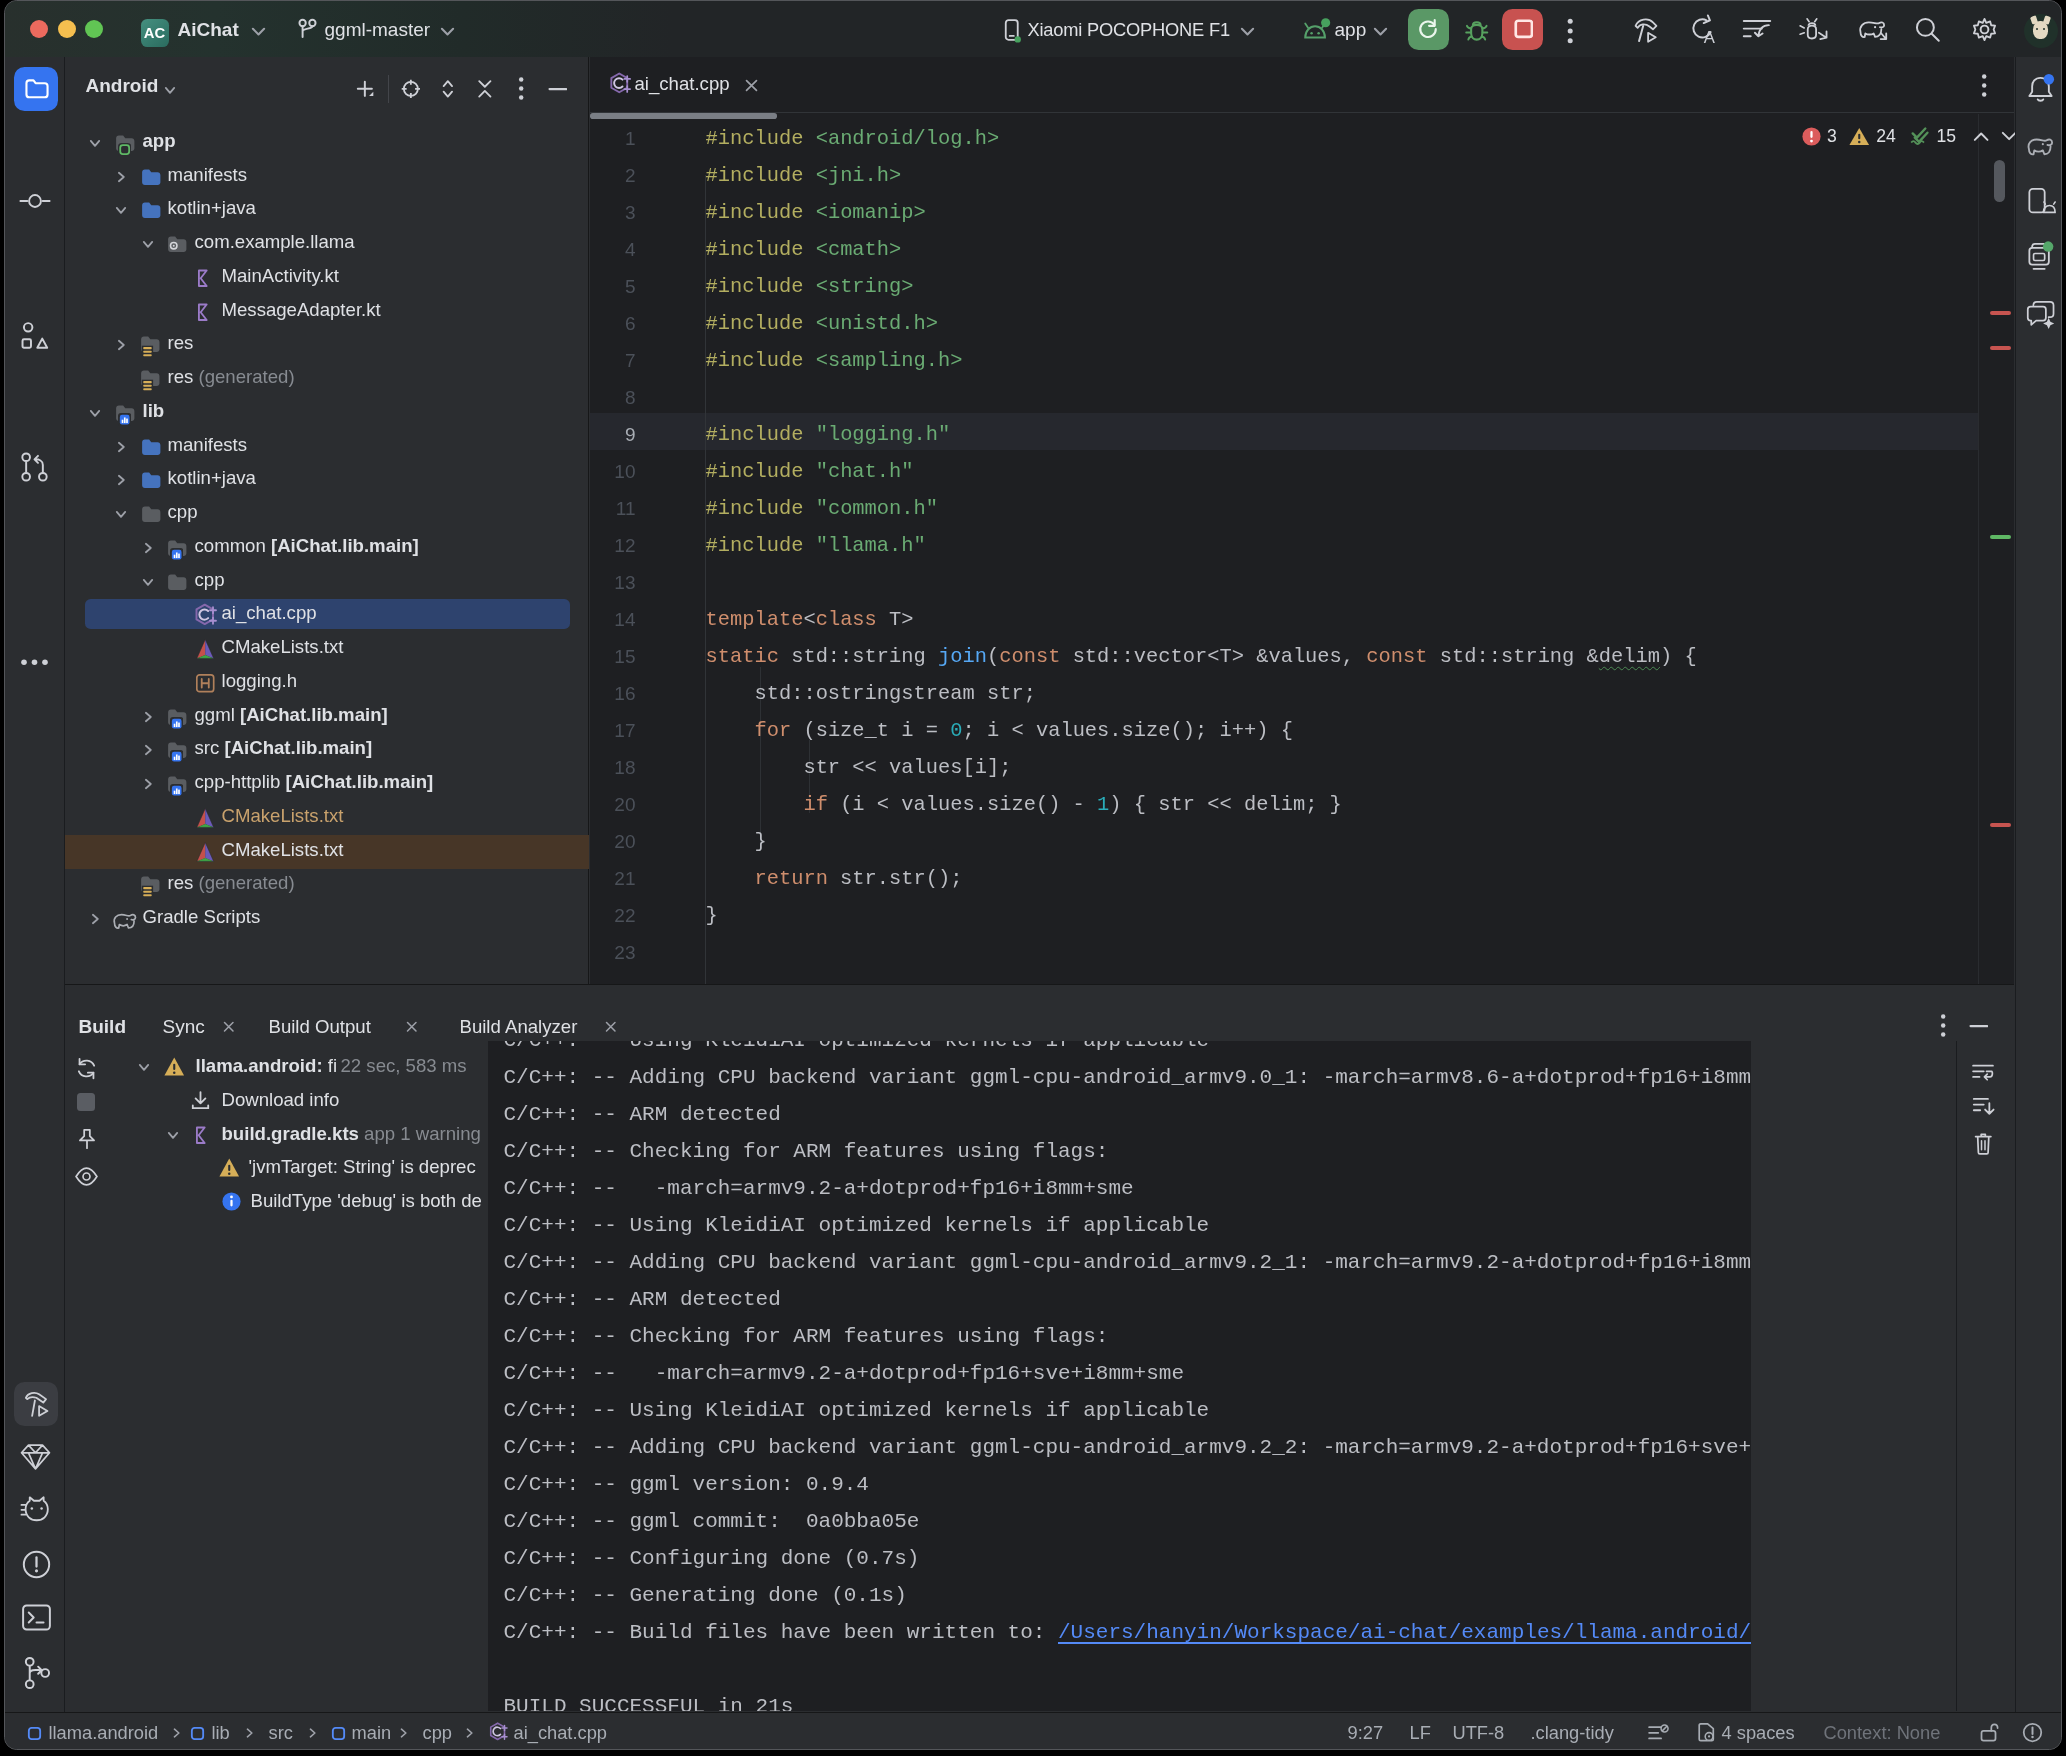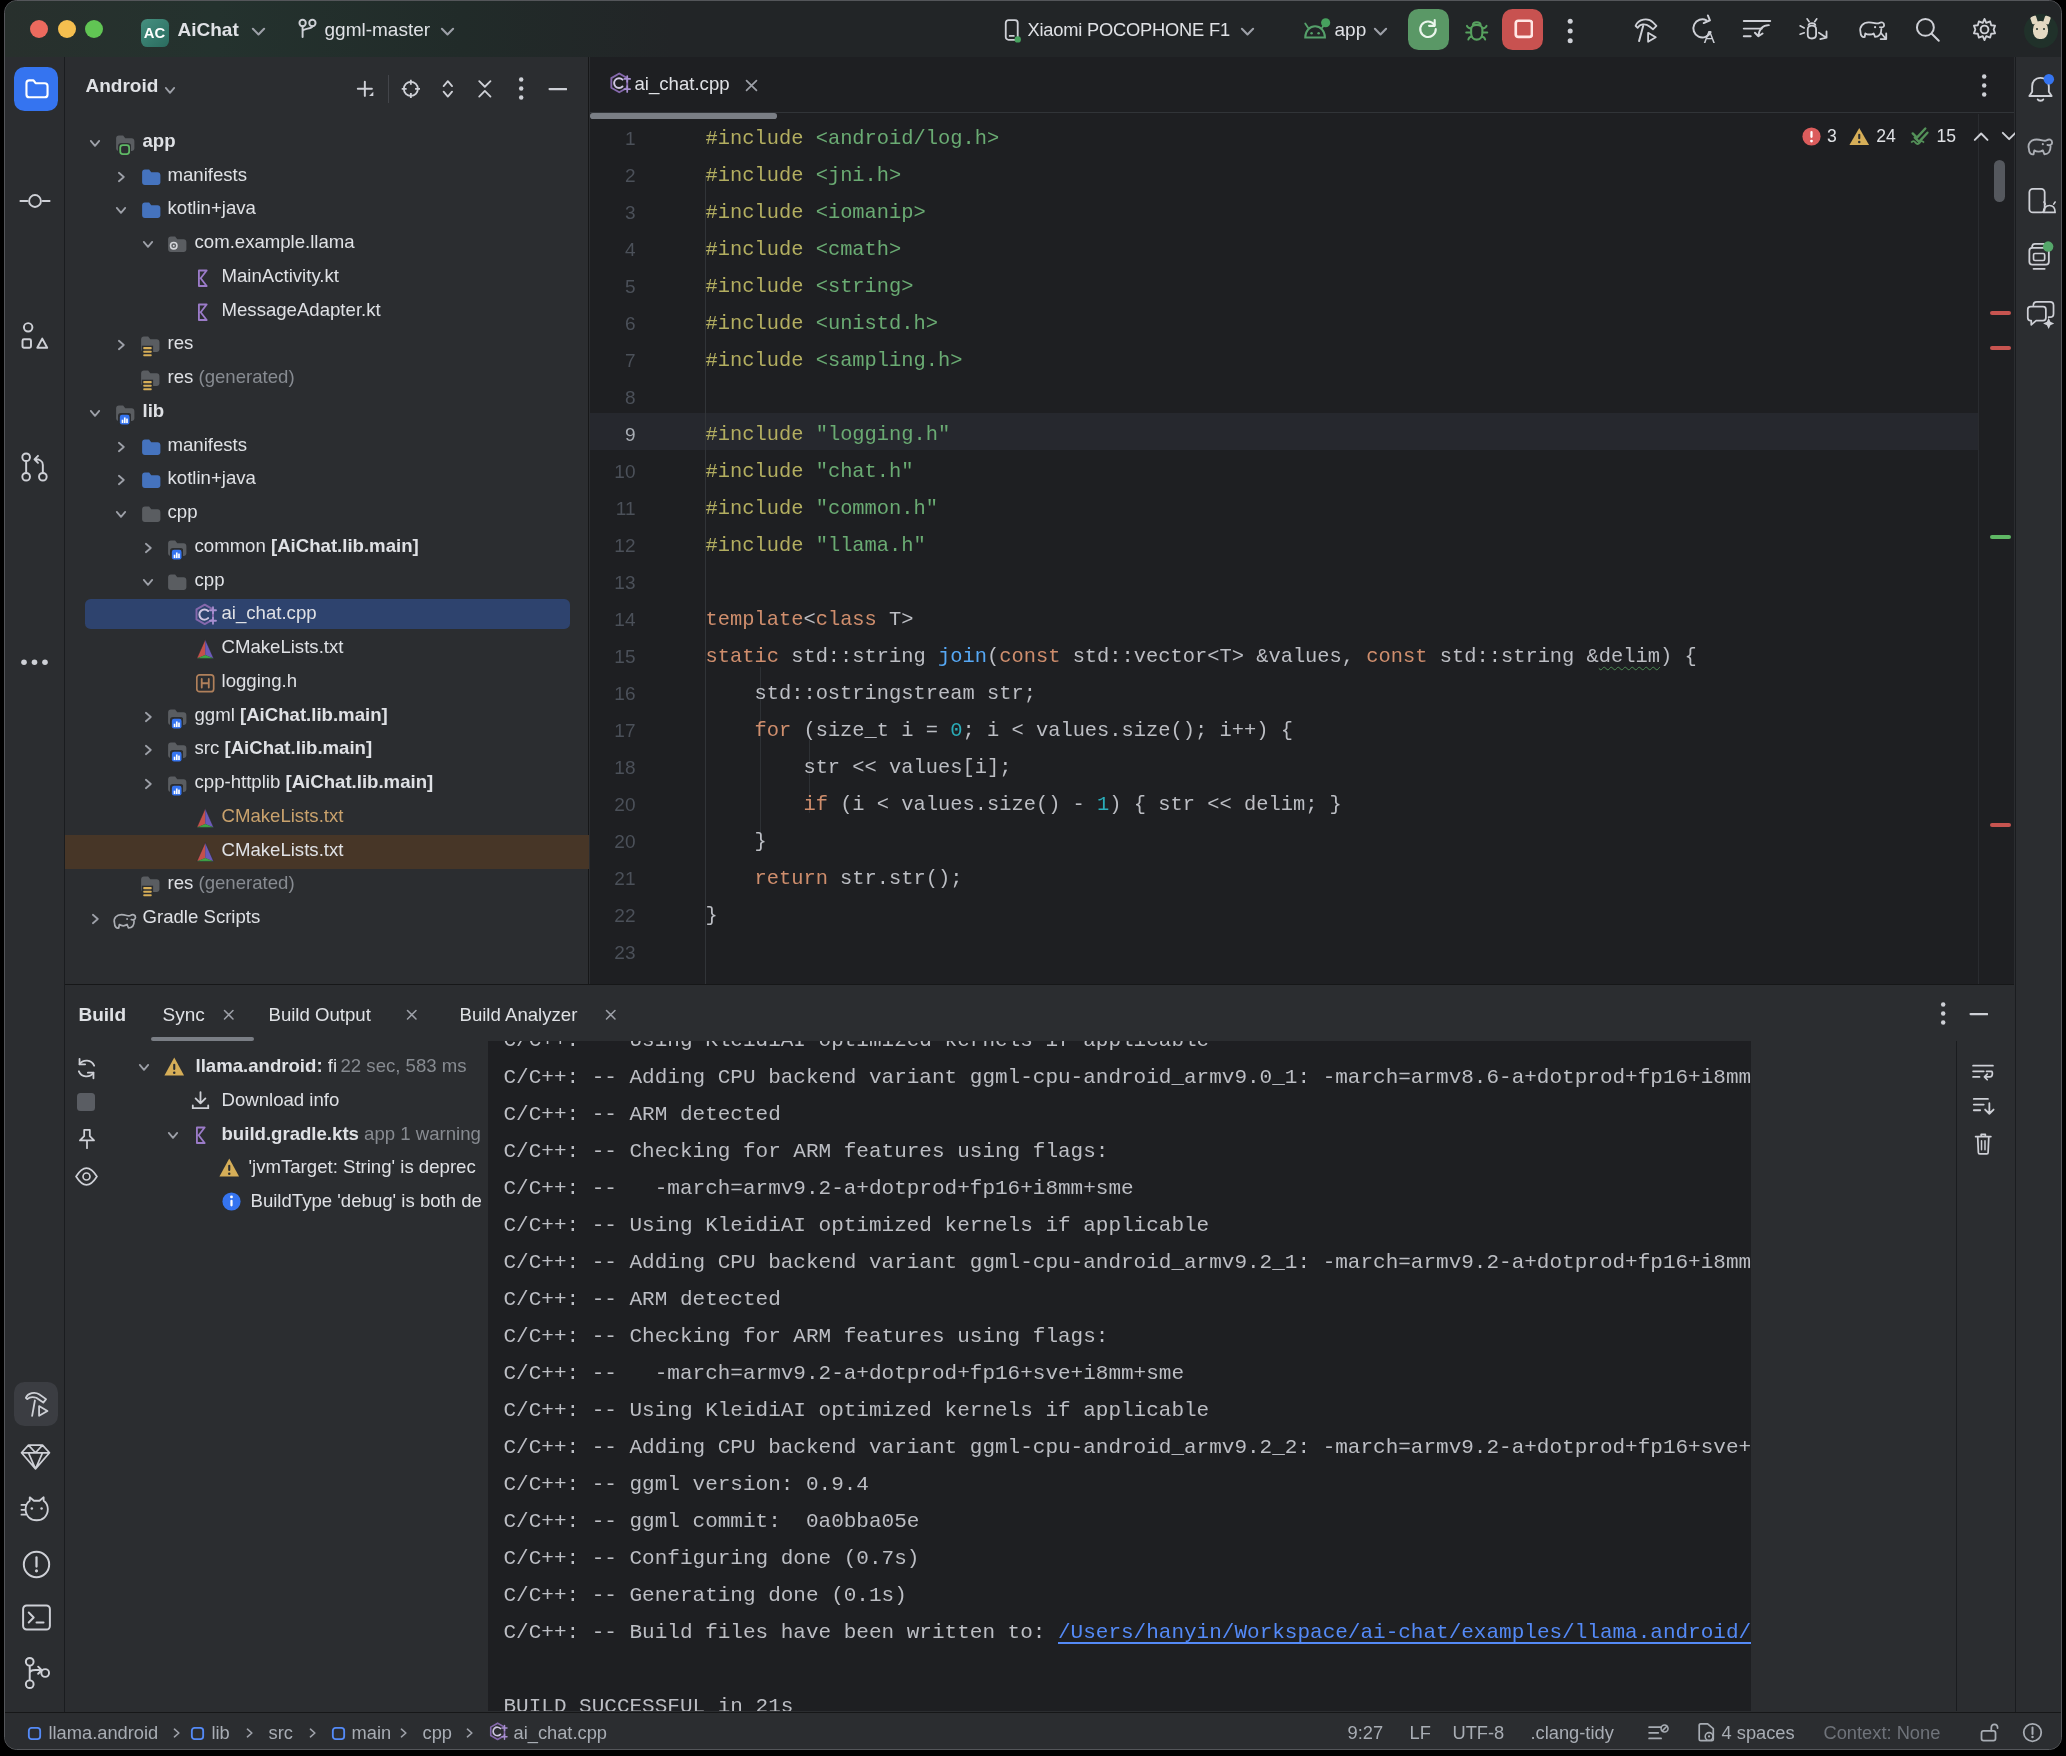--- a/index.html
+++ b/index.html
@@ -29,21 +29,21 @@
   .codeline{height:37px;line-height:37px;white-space:pre;}
   #gutter{position:absolute;left:0;top:63px;width:46px;text-align:right;color:#4B5059;font-size:19px;}
   #code{position:absolute;left:116px;top:63px;font-size:20.4px;color:#BCBEC4;}
   .kw{color:#CF8E6D;} .str{color:#6AAB73;} .pp{color:#B3AE60;} .fn{color:#56A8F5;} .num{color:#2AACB8;}
   #curline{position:absolute;left:0;top:356px;width:1388px;height:37px;background:#26282E;}
   .glin{position:absolute;left:115px;top:63px;width:1.4px;background:#313438;}
   
   .stripe-mark{position:absolute;width:21px;height:4.2px;border-radius:2.1px;}
   
   #build{position:absolute;left:60px;top:983px;width:1949px;height:728px;background:#2B2D30;border-top:1.4px solid #161718;}
-  #buildhead{position:absolute;left:0;top:0;width:100%;height:52px;}
+  #buildhead{position:absolute;left:0;top:12px;width:100%;height:52px;}
   #btree{position:absolute;left:0;top:56px;width:423px;height:670px;background:#2B2D30;}
   #bconsole{position:absolute;left:423px;top:56px;width:1263px;height:670px;background:#1E1F22;overflow:hidden;}
   #bicons{position:absolute;left:1891px;top:56px;width:58px;height:670px;background:#2B2D30;border-left:1.4px solid #1A1C1F;}
   .cline{position:absolute;left:16px;white-space:pre;font-size:21px;color:#BCBEC4;line-height:37px;height:37px;}
   .brow{position:absolute;height:34px;display:flex;align-items:center;color:#DFE1E5;font-size:18.6px;white-space:pre;}
   
   #rightstrip{position:absolute;left:2010px;top:56px;width:48px;height:1655px;background:#2B2D30;border-left:1.4px solid #1A1C1F;}
   
   #statusbar{position:absolute;left:0;top:1711px;width:100%;height:39px;background:#2B2D30;border-top:1.4px solid #161718;
      display:flex;align-items:center;color:#A8ADB4;font-size:18.3px;padding-left:46px;}

